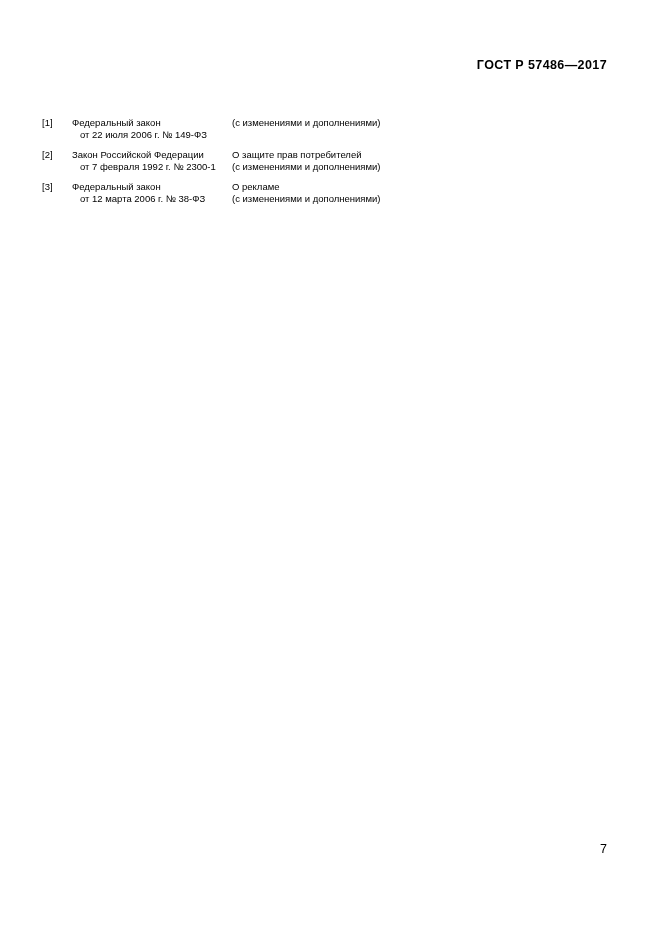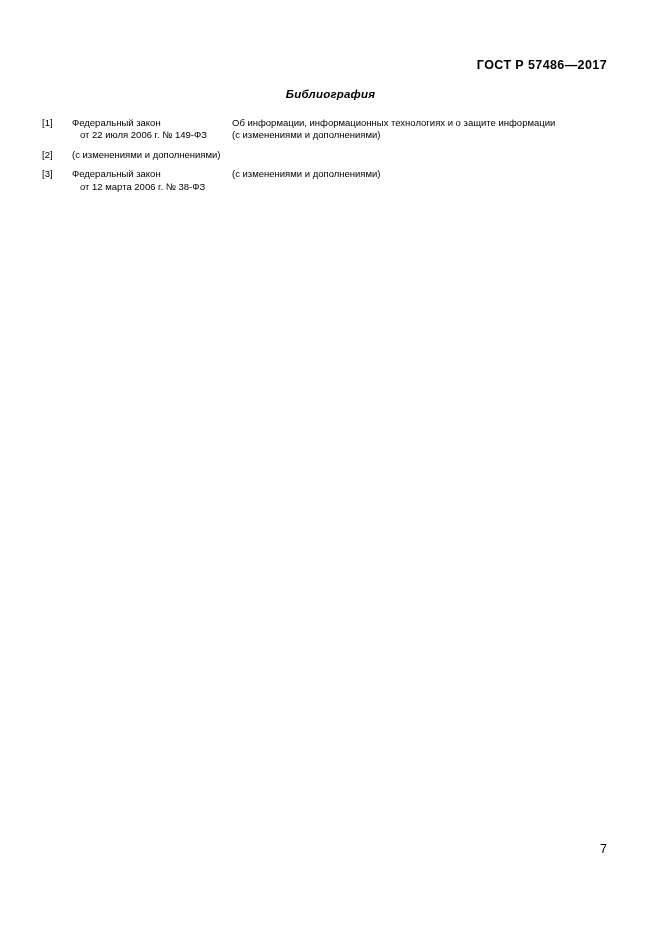--- a/index.html
+++ b/index.html
@@ -79,50 +79,54 @@
     font-weight: normal;
   }
 </style>
 </head>
 <body>
 
 <div class="page">
 
   <div class="header-standard">ГОСТ Р 57486—2017</div>
 
-  <div class="doc-title">Библиография</div>
 
   <div class="biblio">
 
     <div class="biblio-row">
       <div class="ref-num">[1]</div>
       <div class="ref-source">
         <div class="line1">Федеральный закон</div>
         <div class="line2">от 22 июля 2006 г. № 149-ФЗ</div>
       </div>
       <div class="ref-desc">
-        <div class="line1">Об информации, информационных технологиях и о защите информации</div>
         <div class="line2">(с изменениями и дополнениями)</div>
       </div>
     </div>
 
     <div class="biblio-row">
       <div class="ref-num">[2]</div>
+      <div class="ref-source">
+        <div class="line1">Закон Российской Федерации</div>
+        <div class="line2">от 7 февраля 1992 г. № 2300-1</div>
+      </div>
       <div class="ref-desc">
+        <div class="line1">О защите прав потребителей</div>
         <div class="line2">(с изменениями и дополнениями)</div>
       </div>
     </div>
 
     <div class="biblio-row">
       <div class="ref-num">[3]</div>
       <div class="ref-source">
         <div class="line1">Федеральный закон</div>
         <div class="line2">от 12 марта 2006 г. № 38-ФЗ</div>
       </div>
       <div class="ref-desc">
+        <div class="line1">О рекламе</div>
         <div class="line2">(с изменениями и дополнениями)</div>
       </div>
     </div>
 
   </div>
 
   <div class="page-number">7</div>
 
 </div>
 

